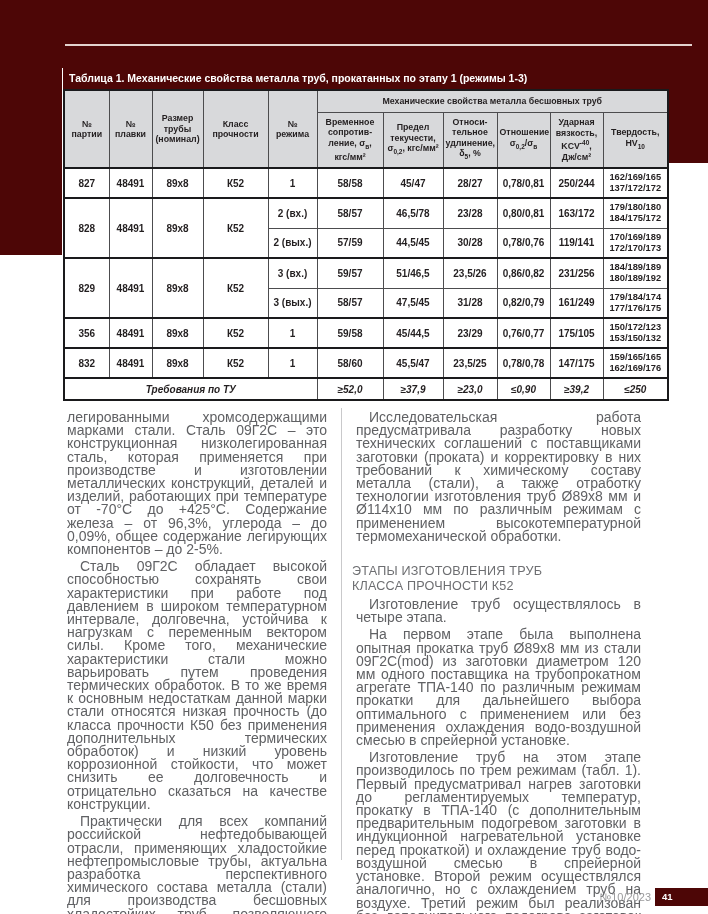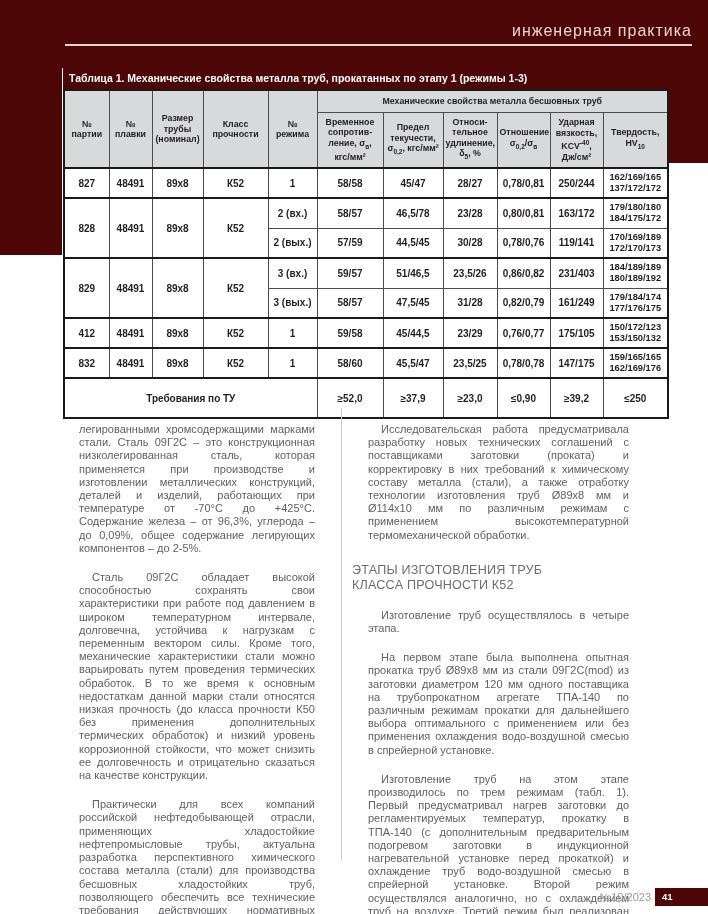--- a/index.html
+++ b/index.html
@@ -26,49 +26,48 @@
               line-height:21px;height:21px;padding:0 6px;white-space:nowrap;}
   table{border-collapse:collapse;width:604px;table-layout:fixed;border:2px solid var(--thick);}
   th,td{border:1px solid var(--grayline);text-align:center;vertical-align:middle;
         color:var(--ink);padding:1px 2px;overflow:hidden;}
   th{background:#d8d9db;font-size:8.8px;line-height:10.5px;font-weight:bold;}
   td{font-size:10px;font-weight:bold;}
   td.hard{font-size:9.3px;line-height:11px;}
   tr.hrow1{height:22px;}
   tr.hrow2{height:56px;}
   tr.drow{height:30px;}
-  tr.reqrow{height:40px;}
+  tr.reqrow{height:22px;font-style:italic;}
   tr.g td{border-top:2px solid var(--thick);}
   sub,sup{font-size:6.5px;}
 
   .col-divider{position:absolute;left:341px;top:408px;width:1px;height:452px;background:#c9c9cb;}
   .col{position:absolute;top:407px;}
   .col-left{left:63px;width:268px;}
   .col-right{left:352px;width:293px;}
-  .col p{margin:16px;font-size:11px;line-height:13.2px;color:var(--bodytext);
+  .col p{margin:4px;font-size:14px;line-height:13.2px;color:var(--bodytext);
          text-align:justify;}
   .col p.ind{text-indent:13px;}
   .bodyhead{margin:21px 0 4px 0;font-size:12.6px;line-height:15px;color:#6d6e71;
             font-weight:400;letter-spacing:0.2px;}
 
   .footer-issue{position:absolute;top:891px;right:57px;font-size:11px;color:#9a9a9c;}
   .footer-badge{position:absolute;top:888px;right:0;width:53px;height:18px;background:var(--maroon);
                 color:#fff;font-size:9.5px;font-weight:bold;line-height:18px;
                 padding-left:7px;box-sizing:border-box;margin-left:17px;}
 </style>
 </head>
 <body>
 
 <div class="page">
 
   <div class="bg-top"></div>
   <div class="bg-left"></div>
   <div class="bg-right"></div>
 
-  <div class="masthead">инженерная практика</div>
   <div class="masthead-rule"></div>
 
   <div class="tablewrap">
     <div class="tabletitle">Таблица 1. Механические свойства металла труб, прокатанных по этапу 1 (режимы 1-3)</div>
     <table>
       <colgroup>
         <col style="width:45px">
           <col style="width:43px">
           <col style="width:51px">
           <col style="width:65px">
@@ -138,35 +137,35 @@
       <tr class="drow g">
         <td rowspan="2">829</td>
         <td rowspan="2">48491</td>
         <td rowspan="2">89х8</td>
         <td rowspan="2">К52</td>
         <td>3 (вх.)</td>
         <td>59/57</td>
         <td>51/46,5</td>
         <td>23,5/26</td>
         <td>0,86/0,82</td>
-        <td>231/403</td>
+        <td>231/256</td>
         <td class="hard">184/189/189<br>180/189/192</td>
       </tr>
       <tr class="drow">
         <td>3 (вых.)</td>
         <td>58/57</td>
         <td>47,5/45</td>
         <td>31/28</td>
         <td>0,82/0,79</td>
         <td>161/249</td>
         <td class="hard">179/184/174<br>177/176/175</td>
       </tr>
 
       <tr class="drow g">
-        <td>412</td>
+        <td>356</td>
         <td>48491</td>
         <td>89х8</td>
         <td>К52</td>
         <td>1</td>
         <td>59/58</td>
         <td>45/44,5</td>
         <td>23/29</td>
         <td>0,76/0,77</td>
         <td>175/105</td>
         <td class="hard">150/172/123<br>153/150/132</td>

